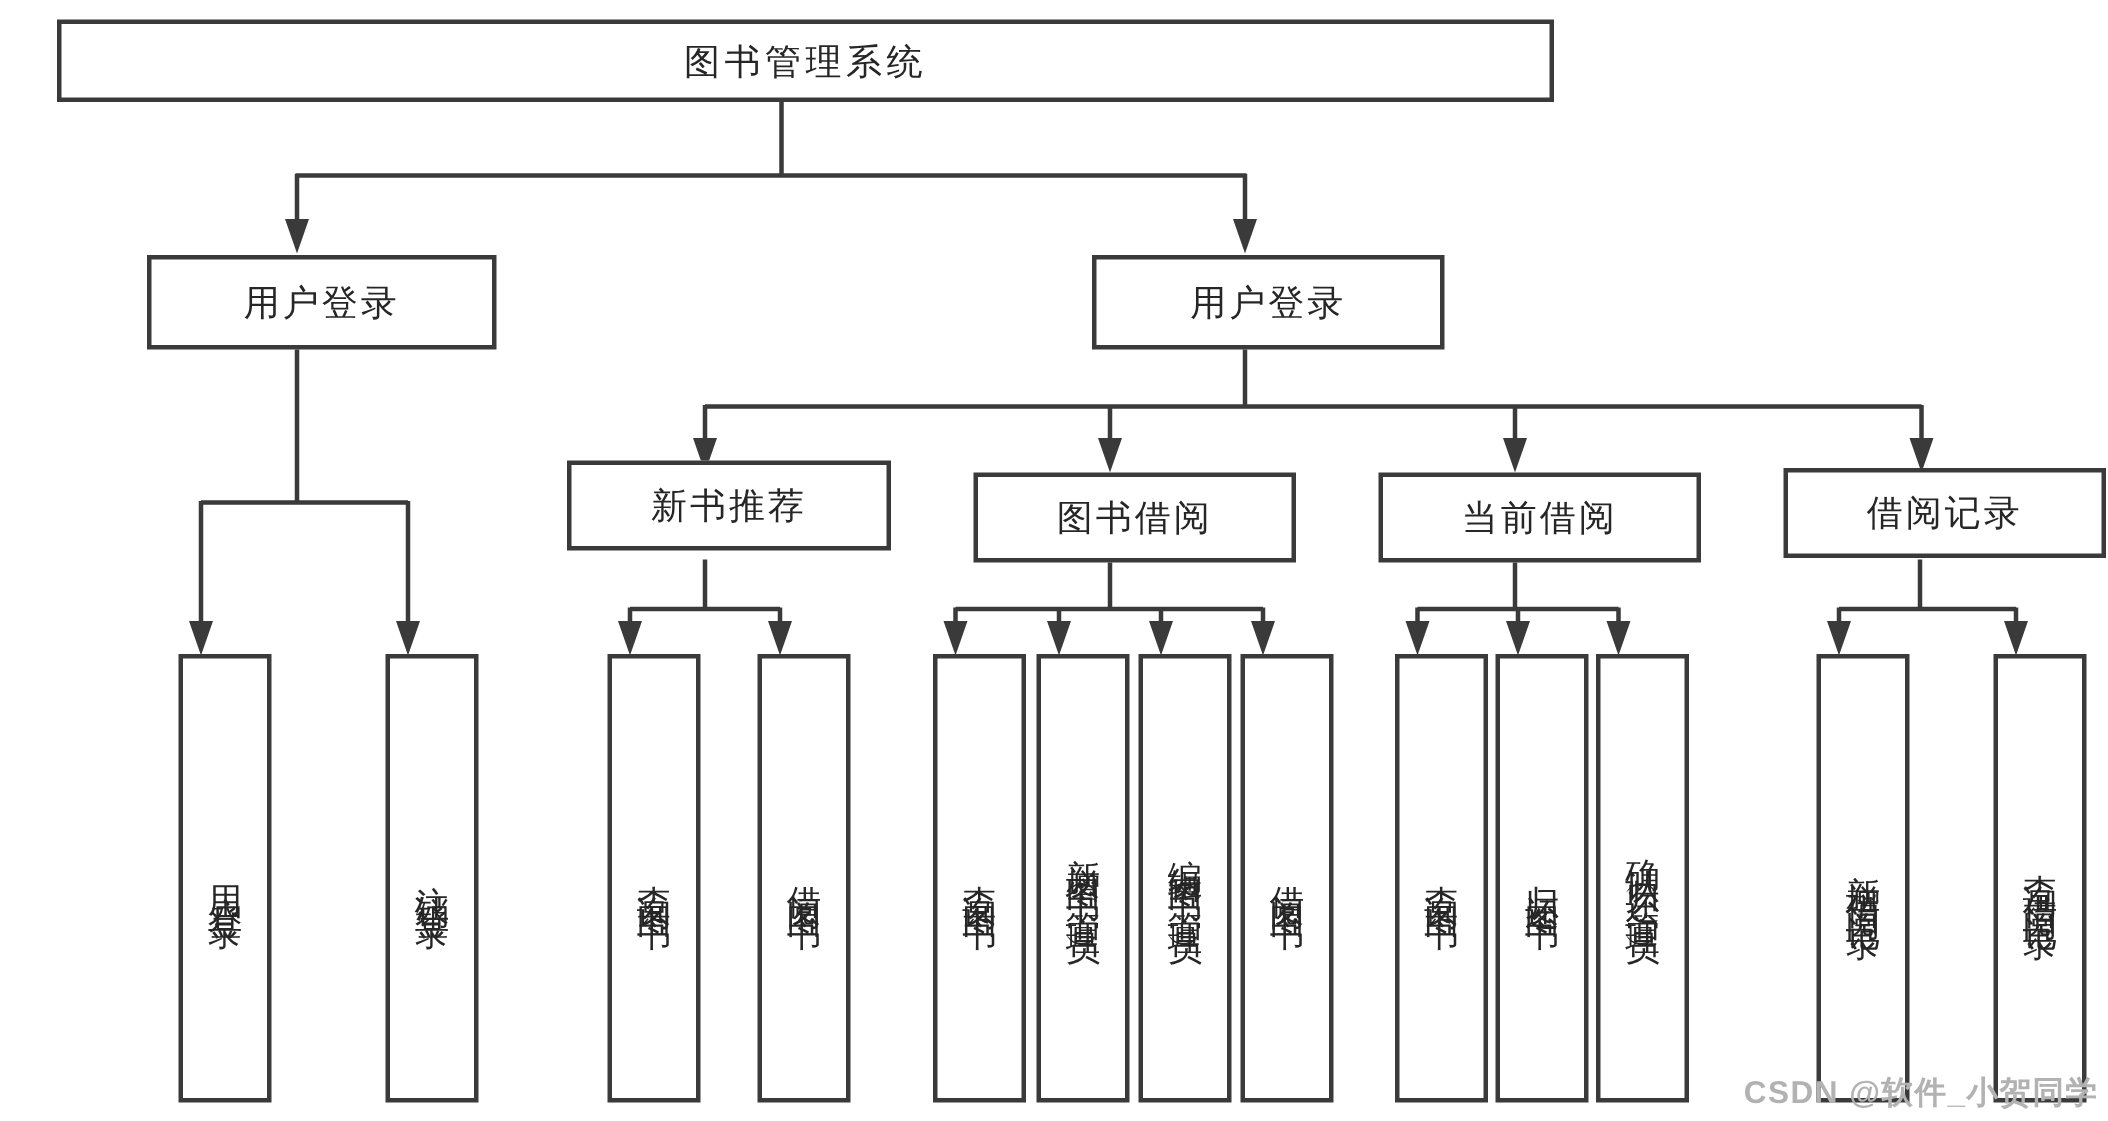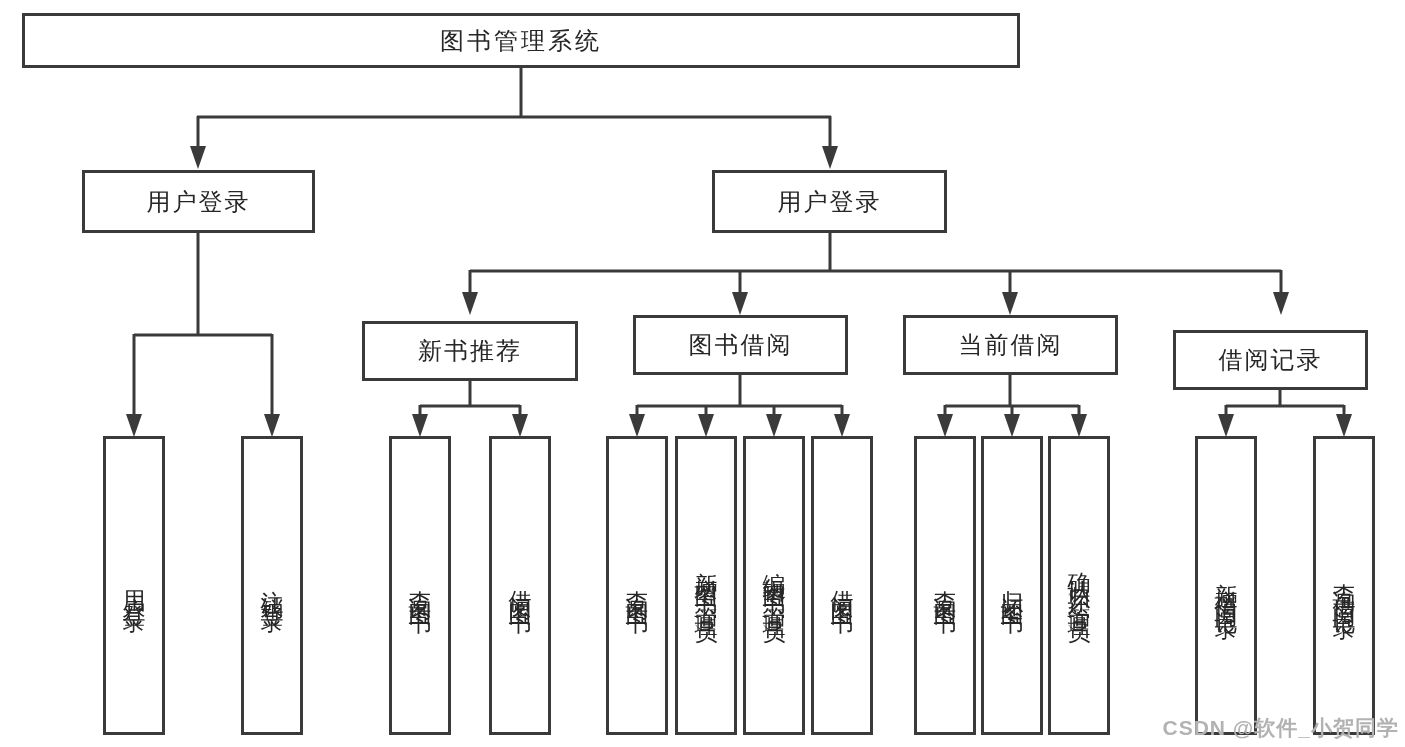--- a/index.html
+++ b/index.html
@@ -22,20 +22,21 @@
   }
   .connectors .lines{stroke:var(--line);stroke-width:3;fill:none;}
   .connectors .arrows{fill:var(--line);stroke:none;}
   .box{
     position:absolute;
     box-sizing:border-box;
     border:3px solid var(--line);
     background:var(--background);
     display:flex;align-items:center;justify-content:center;
     color:var(--text);
+    margin-left:16px;
   }
   .hbox{font-size:24px;letter-spacing:2px;white-space:nowrap;}
   .hbox.root{font-size:24px;letter-spacing:3px;}
   .vbox{top:436px;height:299px;width:62px;}
   .vlabel{
     writing-mode:vertical-rl;
     text-orientation:mixed;
     font-size:23px;
     letter-spacing:7px;
     line-height:1;
@@ -94,30 +95,30 @@
     <span class="label">图书管理系统</span>
   </div>
 
   <div class="box hbox" style="left:82px;top:170px;width:233px;height:63px">
     <span class="label">用户登录</span>
   </div>
   <div class="box hbox" style="left:712px;top:170px;width:235px;height:63px">
     <span class="label">用户登录</span>
   </div>
 
-  <div class="box hbox" style="left:362px;top:321px;width:216px;height:60px">
+  <div class="box hbox" style="left:362px;top:307px;width:216px;height:60px">
     <span class="label">新书推荐</span>
   </div>
   <div class="box hbox" style="left:633px;top:315px;width:215px;height:60px">
     <span class="label">图书借阅</span>
   </div>
   <div class="box hbox" style="left:903px;top:315px;width:215px;height:60px">
     <span class="label">当前借阅</span>
   </div>
-  <div class="box hbox" style="left:1173px;top:330px;width:195px;height:60px">
+  <div class="box hbox" style="left:1173px;top:312px;width:215px;height:60px">
     <span class="label">借阅记录</span>
   </div>
 
   <div class="box vbox" style="left:103px">
     <span class="vlabel">用户登录</span>
   </div>
   <div class="box vbox" style="left:241px">
     <span class="vlabel">注销登录</span>
   </div>
 

